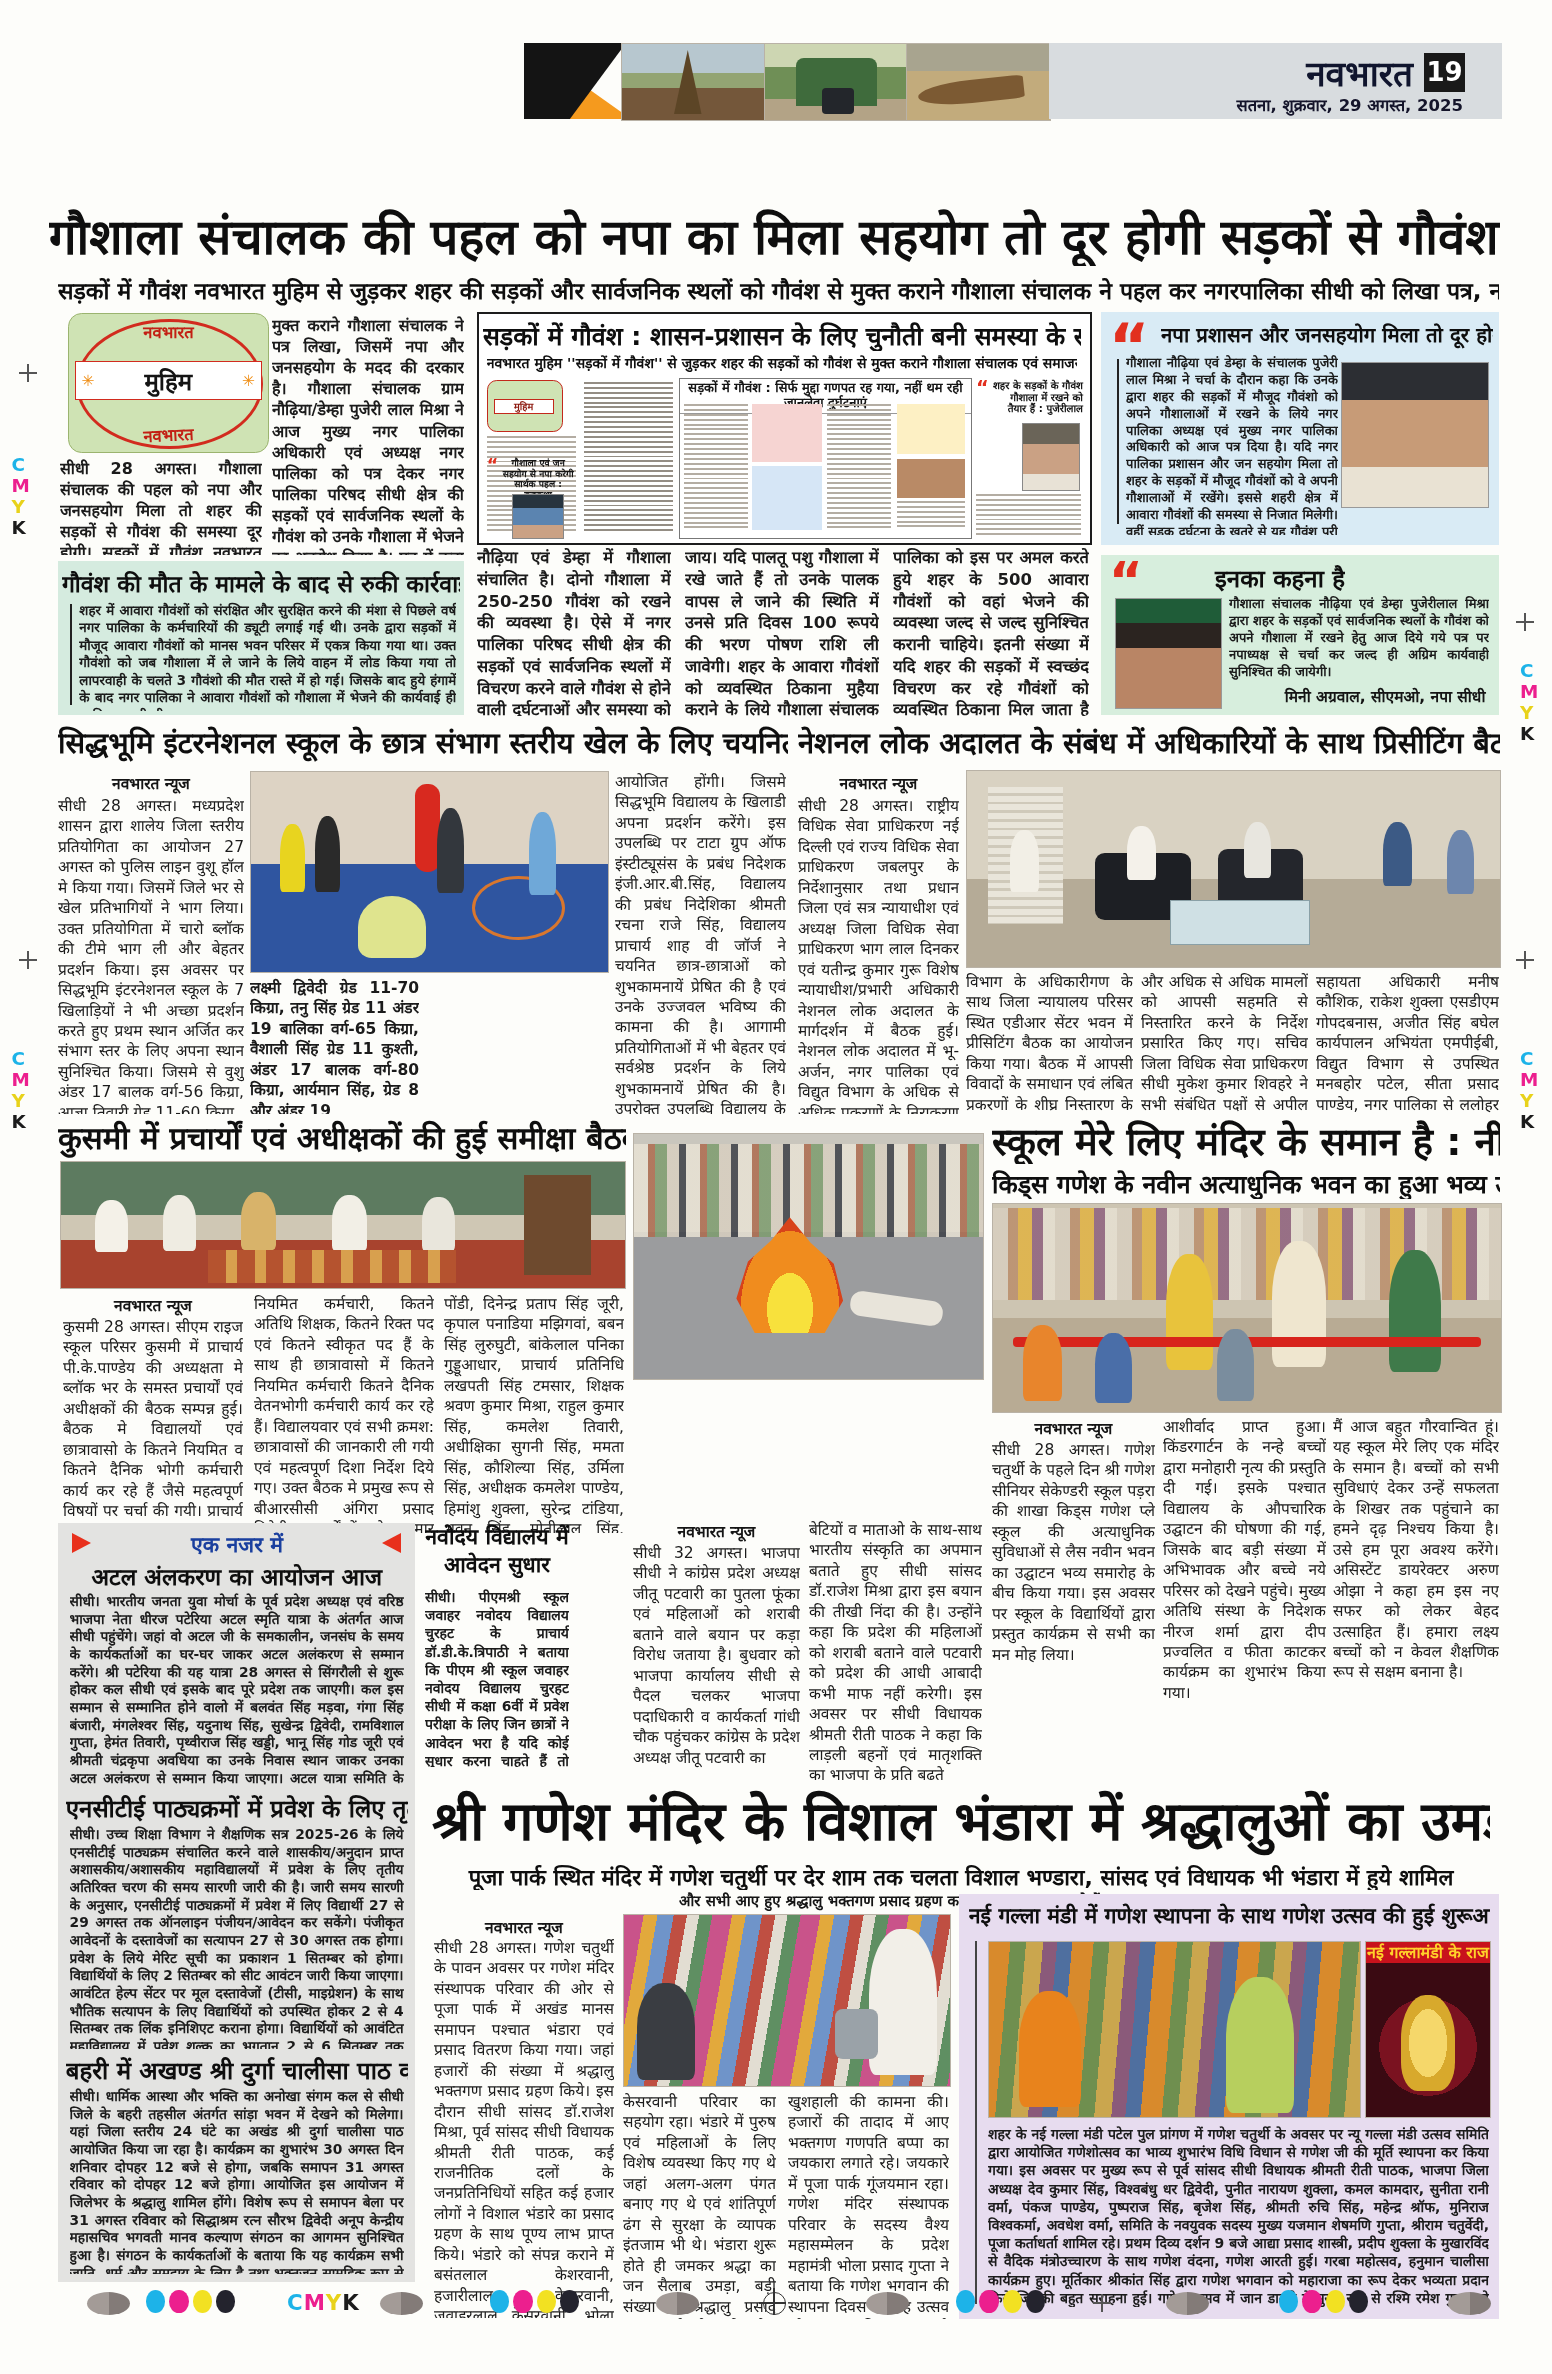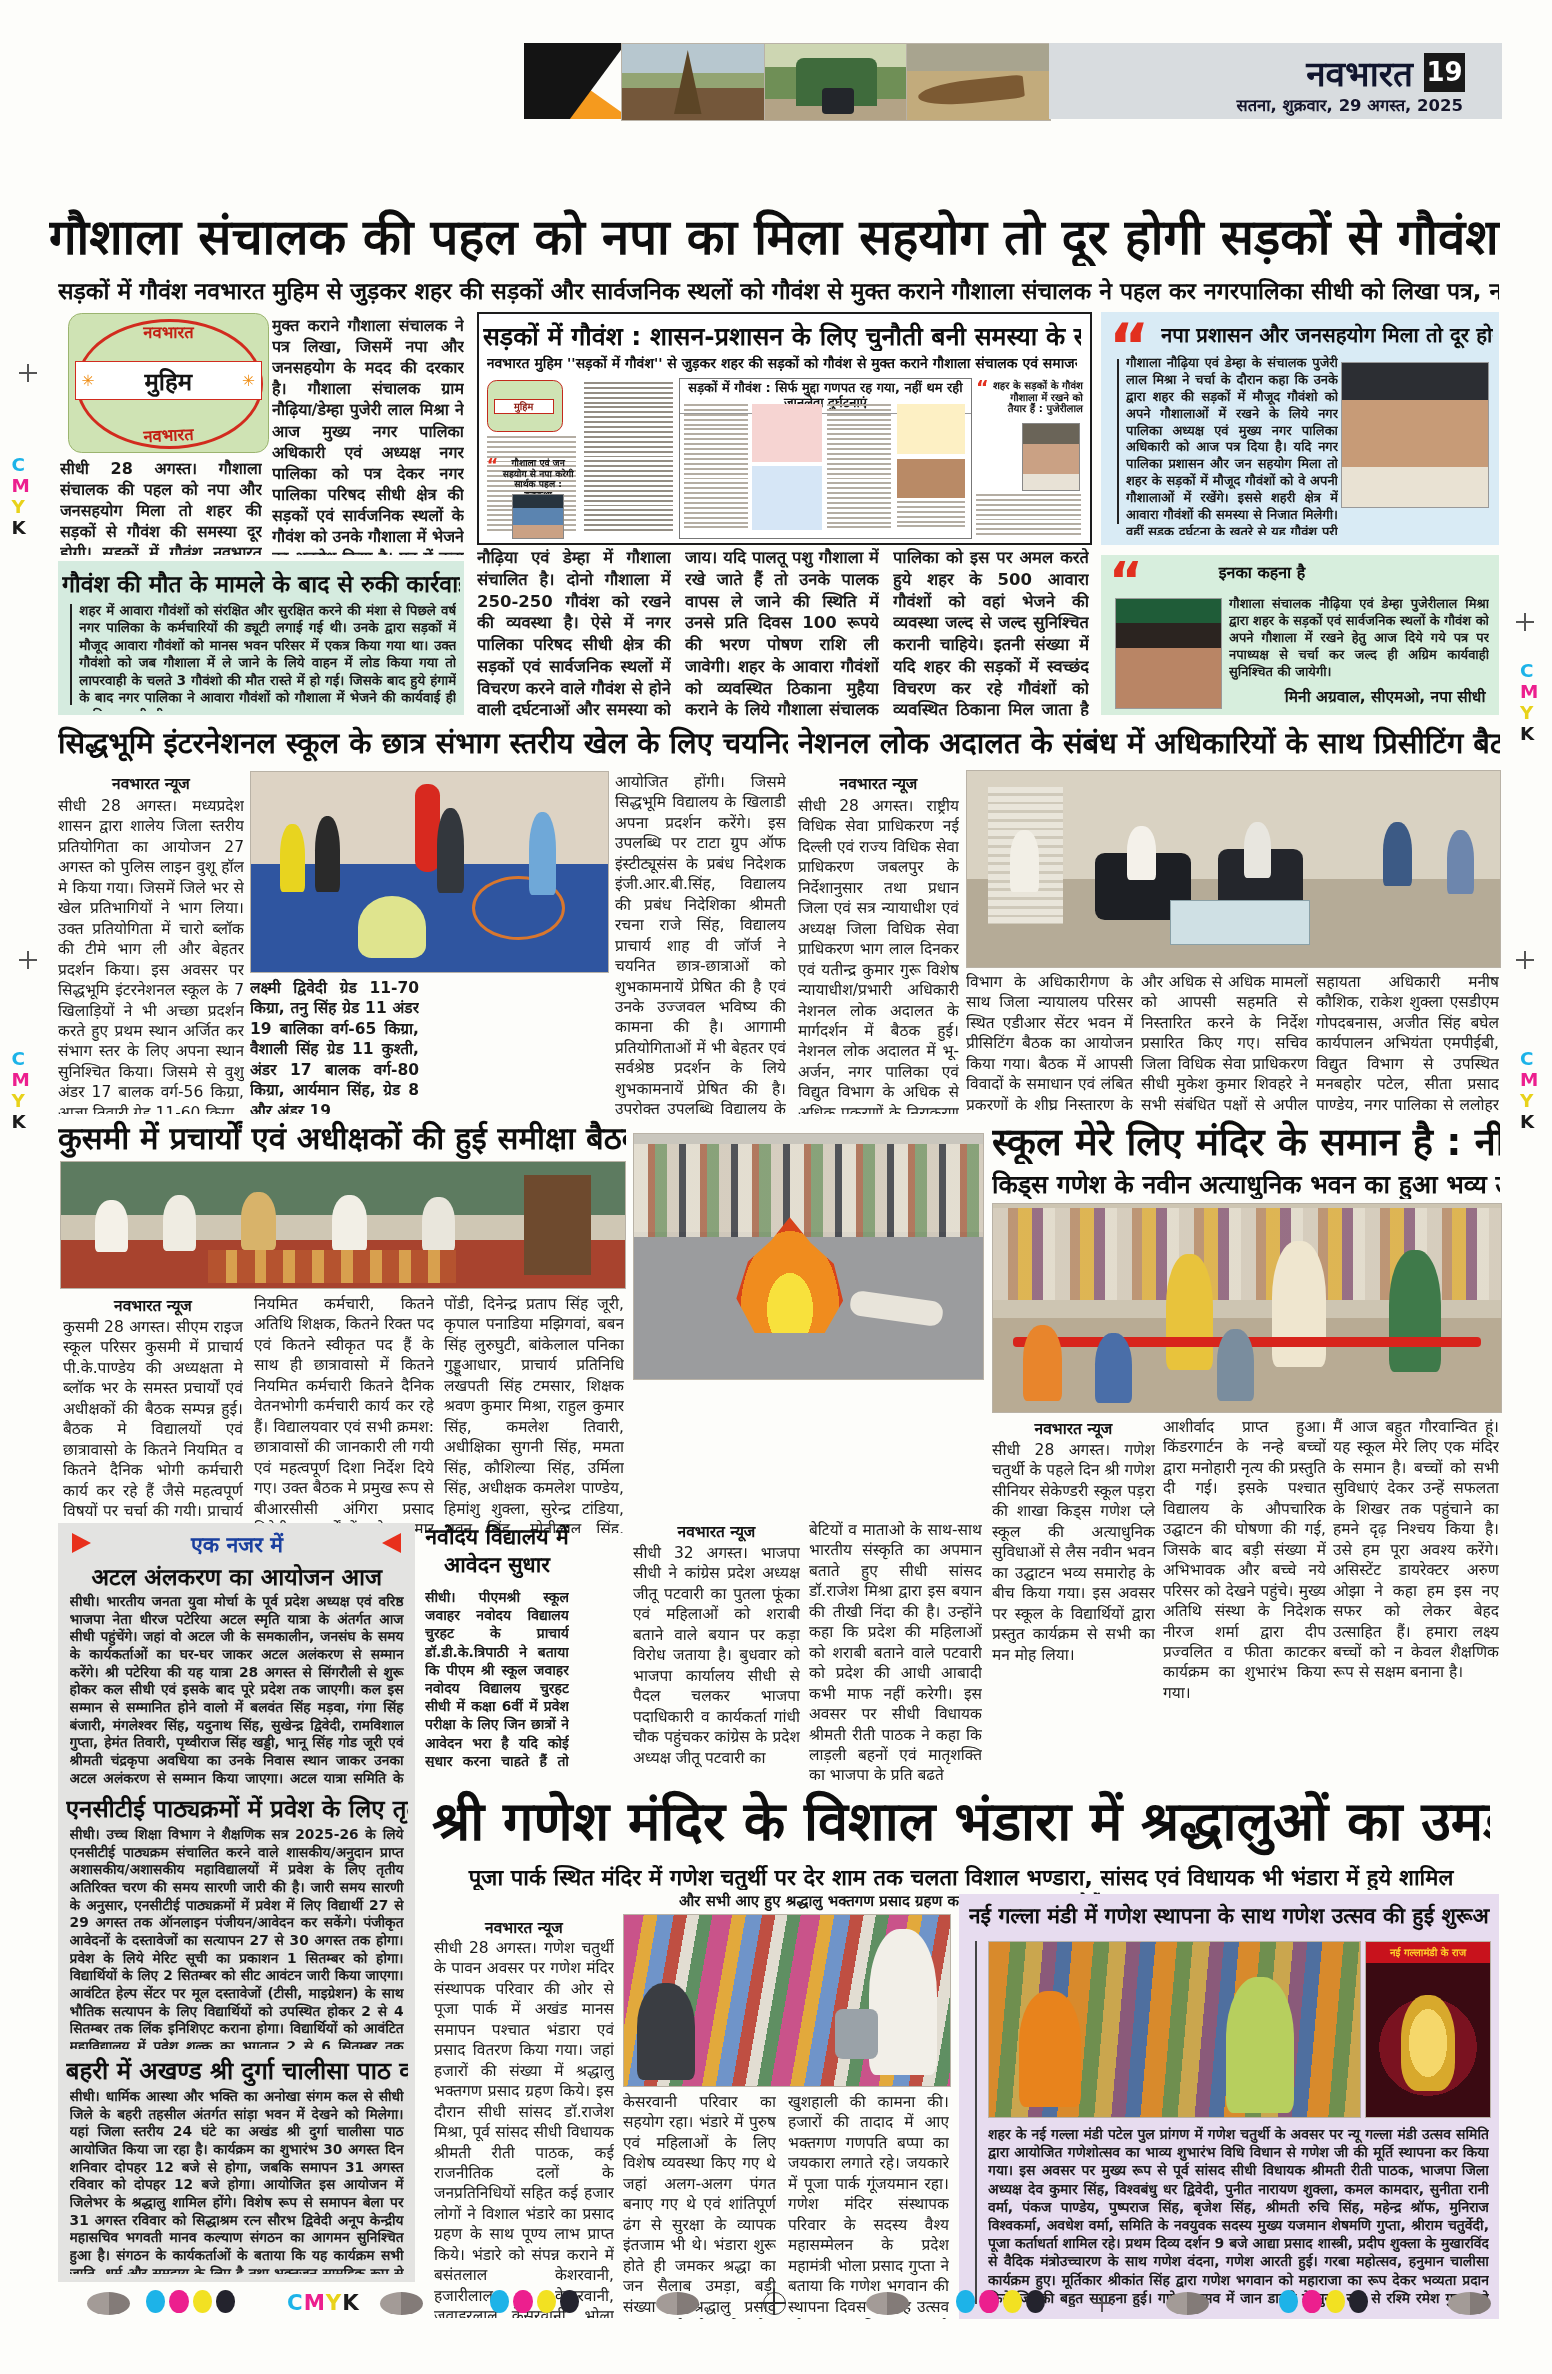--- a/index.html
+++ b/index.html
@@ -144,21 +144,21 @@
 
   <div class="abs" style="left:1101px;top:312px;width:398px;height:233px;background:#d9ebf5;">
     <span class="qmark" style="font-size:62px;position:absolute;left:7.8px;top:9.7px;">“</span>
     <div class="hd" style="left:60px;top:7.8px;width:332px;height:29px;font-size:20.4px;white-space:nowrap;text-align:left;">नपा प्रशासन और जनसहयोग मिला तो दूर होगी समस्या : पुजेरीलाल</div>
     <div class="vbar" style="left:15.5px;top:47px;height:165px;"></div>
     <div class="abs" style="right:9.7px;top:50px;width:146px;height:144px;background:linear-gradient(#2c2e33 0 26%,#c79b77 26% 72%,#e9e2d3 72%);border:1px solid #999;"></div>
     <div class="col" style="left:25px;top:43px;width:212px;height:180px;font-size:13px;line-height:1.3;font-weight:600;">गौशाला नौढ़िया एवं डेम्हा के संचालक पुजेरी लाल मिश्रा ने चर्चा के दौरान कहा कि उनके द्वारा शहर की सड़कों में मौजूद गौवंशो को अपने गौशालाओं में रखने के लिये नगर पालिका अध्यक्ष एवं मुख्य नगर पालिका अधिकारी को आज पत्र दिया है। यदि नगर पालिका प्रशासन और जन सहयोग मिला तो शहर के सड़कों में मौजूद गौवंशों को वे अपनी गौशालाओं में रखेंगे। इससे शहरी क्षेत्र में आवारा गौवंशों की समस्या से निजात मिलेगी। वहीं सड़क दुर्घटना के खतरे से यह गौवंश पूरी तरह से सुरक्षित रहेंगे। इस पर जल्द से जल्द अमल होना चाहिये।</div>
   </div>
   <div class="abs" style="left:1101px;top:555px;width:398px;height:160px;background:#d7eedd;">
     <span class="qmark" style="font-size:52px;position:absolute;left:7.8px;top:5.8px;">“</span>
-    <div class="hd" style="left:64px;top:5.8px;width:194px;height:31px;font-size:16px;text-align:center;white-space:nowrap;">इनका कहना है</div>
+    <div class="hd" style="left:50px;top:5.8px;width:194px;height:31px;font-size:24px;text-align:right;white-space:nowrap;">इनका कहना है</div>
     <div class="abs" style="left:13.6px;top:43px;width:105px;height:109px;background:linear-gradient(#1f5c38 0 22%,#2b2420 22% 45%,#b98565 45%);border:1px solid #999;"></div>
     <div class="col" style="left:128px;top:41px;width:260px;height:89px;font-size:13px;line-height:1.3;font-weight:600;">गौशाला संचालक नौढ़िया एवं डेम्हा पुजेरीलाल मिश्रा द्वारा शहर के सड़कों एवं सार्वजनिक स्थलों के गौवंश को अपने गौशाला में रखने हेतु आज दिये गये पत्र पर नपाध्यक्ष से चर्चा कर जल्द ही अग्रिम कार्यवाही सुनिश्चित की जायेगी।</div>
     <div class="abs" style="right:13.6px;bottom:7.8px;font-weight:800;font-size:15.5px;">मिनी अग्रवाल, सीएमओ, नपा सीधी</div>
   </div>
 
   <div class="hd nowrap" style="left:58px;top:722px;width:730px;height:43px;font-size:29px;text-align:left;">सिद्धभूमि इंटरनेशनल स्कूल के छात्र संभाग स्तरीय खेल के लिए चयनित</div>
   <div class="byline" style="left:58px;top:772px;width:186px;">नवभारत न्यूज</div>
   <div class="col" style="left:58px;top:796px;width:186px;height:318px;">सीधी 28 अगस्त। मध्यप्रदेश शासन द्वारा शालेय जिला स्तरीय प्रतियोगिता का आयोजन 27 अगस्त को पुलिस लाइन वुशू हॉल मे किया गया। जिसमें जिले भर से खेल प्रतिभागियों ने भाग लिया। उक्त प्रतियोगिता में चारो ब्लॉक की टीमे भाग ली और बेहतर प्रदर्शन किया। इस अवसर पर सिद्धभूमि इंटरनेशनल स्कूल के 7 खिलाड़ियों ने भी अच्छा प्रदर्शन करते हुए प्रथम स्थान अर्जित कर संभाग स्तर के लिए अपना स्थान सुनिश्चित किया। जिसमे से वुशु अंडर 17 बालक वर्ग-56 किग्रा, आज्ञा तिवारी ग्रेड 11-60 किग्रा,</div>
   <div class="photo" style="left:250px;top:771px;width:357px;height:200px;background:linear-gradient(#ddd3c4 0 46%,#2f55a0 46%);">
     <div class="abs" style="left:46%;top:6%;width:25px;height:44%;background:#d8291f;border-radius:11.6px;"></div>
@@ -260,21 +260,21 @@
   <div class="col" style="left:788px;top:2092px;width:161px;height:227px;">खुशहाली की कामना की। हजारों की तादाद में आए भक्तगण गणपति बप्पा का जयकारा लगाते रहे। जयकारे में पूजा पार्क गूंजयमान रहा। गणेश मंदिर संस्थापक परिवार के सदस्य वैश्य महासम्मेलन के प्रदेश महामंत्री भोला प्रसाद गुप्ता ने बताया कि गणेश भगवान की स्थापना दिवस पर यह उत्सव और भंडारा किया जाता है जहां पूरे सीधी जिले को निमंत्रित किया जाता है</div>
 
   <div class="abs" style="left:959px;top:1894px;width:540px;height:425px;background:#e7dcef;">
     <div class="hd nowrap" style="left:9.7px;top:5.8px;width:521px;height:31px;font-size:21.3px;">नई गल्ला मंडी में गणेश स्थापना के साथ गणेश उत्सव की हुई शुरूआत</div>
     <div class="vbar" style="left:15.5px;top:47px;height:363px;background:#444;"></div>
     <div class="photo" style="left:29px;top:47px;width:371px;height:175px;background:repeating-linear-gradient(95deg,#d88a2c 0 21.3px,#6f8f4f 21.3px 37px,#caa64e 37px 54px,#8a5a7a 54px 68px,#4f6f9f 68px 83px);">
       <div class="fig" style="left:8%;top:28%;width:62px;height:116px;background:#e8831c;"></div>
       <div class="fig" style="left:64%;top:20%;width:68px;height:136px;background:#b7cf5e;"></div>
     </div>
     <div class="photo" style="left:406px;top:47px;width:124px;height:175px;background:radial-gradient(circle at 50% 60%,#7a1220 0 40%,#3a0a12 40%);">
-      <div class="abs" style="left:0;top:0;width:100%;height:21.3px;background:#c8121c;color:#ffd22a;font-weight:800;font-size:10px;text-align:center;line-height:21.3px;overflow:hidden;">नई गल्लामंडी के राज</div>
+      <div class="abs" style="left:0;top:0;width:100%;height:21.3px;background:#c8121c;color:#ffd22a;font-weight:800;font-size:16px;text-align:center;line-height:21.3px;overflow:hidden;">नई गल्लामंडी के राज</div>
       <div class="abs" style="left:28%;top:30%;width:44%;height:55%;background:radial-gradient(#f5d76a 0 50%,#d8a92c 50%);border-radius:45% 45% 30% 30%;"></div>
     </div>
     <div class="col" style="left:29px;top:231px;width:501px;height:182px;font-size:14px;line-height:1.3;font-weight:600;">शहर के नई गल्ला मंडी पटेल पुल प्रांगण में गणेश चतुर्थी के अवसर पर न्यू गल्ला मंडी उत्सव समिति द्वारा आयोजित गणेशोत्सव का भाव्य शुभारंभ विधि विधान से गणेश जी की मूर्ति स्थापना कर किया गया। इस अवसर पर मुख्य रूप से पूर्व सांसद सीधी विधायक श्रीमती रीती पाठक, भाजपा जिला अध्यक्ष देव कुमार सिंह, विश्वबंधु धर द्विवेदी, पुनीत नारायण शुक्ला, कमल कामदार, सुनीता रानी वर्मा, पंकज पाण्डेय, पुष्पराज सिंह, बृजेश सिंह, श्रीमती रुचि सिंह, महेन्द्र श्रॉफ, मुनिराज विश्वकर्मा, अवधेश वर्मा, समिति के नवयुवक सदस्य मुख्य यजमान शेषमणि गुप्ता, श्रीराम चतुर्वेदी, पूजा कर्ताधर्ता शामिल रहे। प्रथम दिव्य दर्शन 9 बजे आद्या प्रसाद शास्त्री, प्रदीप शुक्ला के मुखारविंद से वैदिक मंत्रोउच्चारण के साथ गणेश वंदना, गणेश आरती हुई। गरबा महोत्सव, हनुमान चालीसा कार्यक्रम हुए। मूर्तिकार श्रीकांत सिंह द्वारा गणेश भगवान को महाराजा का रूप देकर भव्यता प्रदान किये जिसकी बहुत सराहना हुई। गणेश उत्सव में जान डालने में मुख्य रूप से रश्मि रमेश गुप्ता जो हर विधा में शामिल रहते हैं। प्रांगण को डेकोरेशन, पंडाल में मुख्य भूमिका छोटू द्वारा निभाई जा रही है।</div>
   </div>
 
   <div class="rell" style="left:87px;top:2292px;"></div>
   <div class="abs" style="left:146px;top:2290px;">
     <span class="dot" style="background:#1db3e8;"></span><span class="dot" style="background:#ec1f8e;"></span><span class="dot" style="background:#f2e122;"></span><span class="dot" style="background:#23232d;"></span>
   </div>
   <div class="abs" style="left:287px;top:2290px;font-weight:800;font-size:21.3px;letter-spacing:1px;">

